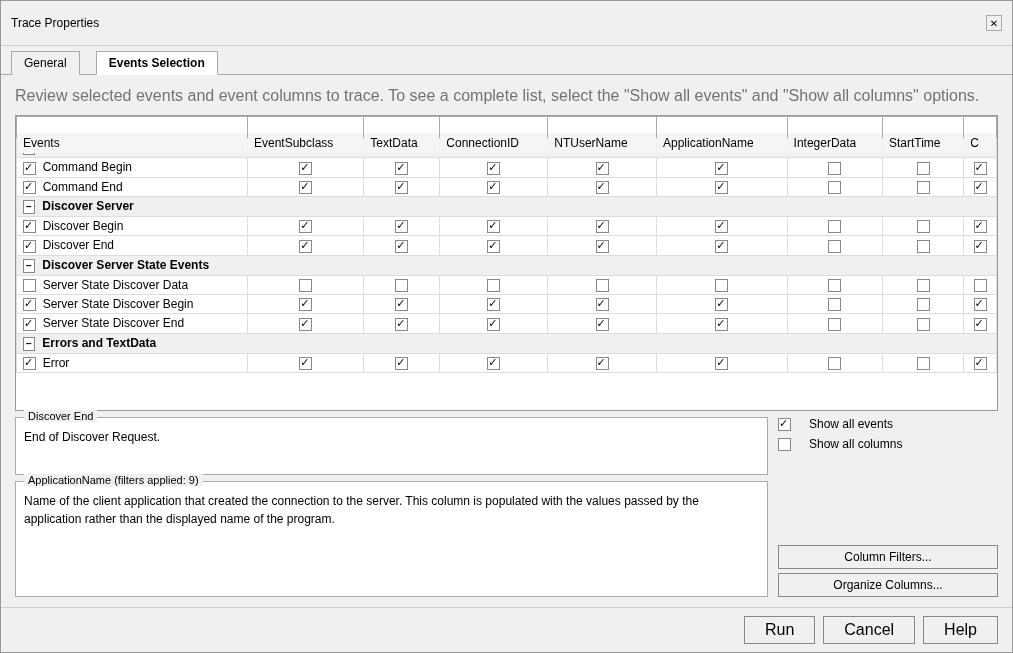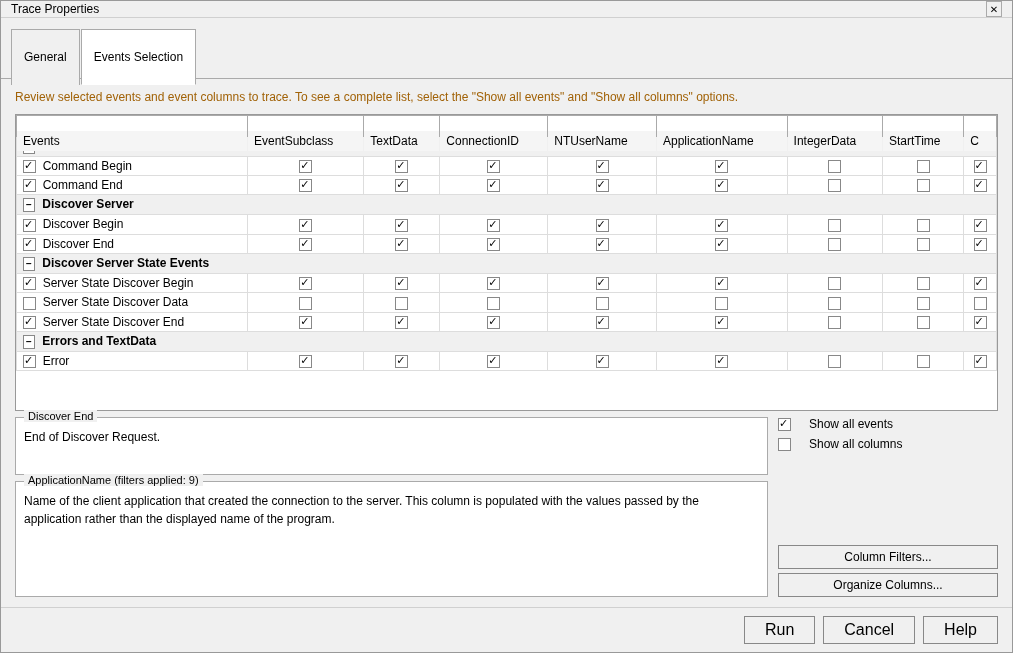--- a/index.html
+++ b/index.html
@@ -16,21 +16,21 @@
       width: 1013px;
       height: 653px;
       background: #f0f0f0;
       border: 1px solid #999;
       box-shadow: 2px 2px 8px rgba(0,0,0,0.3);
       display: flex;
       flex-direction: column;
     }
     .title-bar {
       background: #f0f0f0;
-      padding: 0 10px;
+      padding: 14px 10px;
       display: flex;
       align-items: center;
       justify-content: space-between;
       border-bottom: 1px solid #d0d0d0;
     }
     .title-bar-text {
       font-size: 12px;
       color: #000;
     }
     .close-btn {
@@ -44,45 +44,46 @@
       justify-content: center;
       font-size: 10px;
     }
     .tab-bar {
       padding: 4px 10px 0;
       display: flex;
       border-bottom: 1px solid #aaa;
       background: #f0f0f0;
     }
     .tab {
-      padding: 20px 12px;
+      padding: 4px 12px;
       border: 1px solid #aaa;
       border-bottom: none;
       background: #f0f0f0;
       cursor: pointer;
       font-size: 12px;
-      margin-right: 1px;
+      margin-right: 16px;
       position: relative;
-      top: 7px;
+      top: 1px;
     }
     .tab.active {
       background: #fff;
       border-bottom: 1px solid #fff;
       z-index: 1;
+      font-weight: bold;
     }
     .content {
       flex: 1;
       padding: 10px 14px;
       display: flex;
       flex-direction: column;
       overflow: hidden;
     }
     .description {
-      font-size: 12px;
-      color: #a16207;
+      font-size: 16px;
+      color: #737373;
       margin-bottom: 8px;
       line-height: 1.4;
     }
     .table-container {
       border: 1px solid #999;
       overflow: auto;
       flex: 1;
       background: #fff;
     }
     table {
@@ -331,45 +332,45 @@
           </tr>
 
           <tr class="group-row">
             <td colspan="9">
               <span class="group-expand">−</span>
               <strong>Discover Server State Events</strong>
             </td>
           </tr>
           <tr>
             <td>
-              <span class="cb checked"></span>
-              &nbsp;Server State Discover Begin
-            </td>
-            <td class="checkbox-cell"><span class="cb checked"></span></td>
-            <td class="checkbox-cell"><span class="cb checked"></span></td>
-            <td class="checkbox-cell"><span class="cb checked"></span></td>
-            <td class="checkbox-cell"><span class="cb checked"></span></td>
-            <td class="checkbox-cell"><span class="cb checked"></span></td>
-            <td class="checkbox-cell"><span class="cb unchecked"></span></td>
-            <td class="checkbox-cell"><span class="cb unchecked"></span></td>
-            <td class="checkbox-cell"><span class="cb checked"></span></td>
-          </tr>
-          <tr>
-            <td>
               <span class="cb unchecked"></span>
               &nbsp;Server State Discover Data
             </td>
             <td class="checkbox-cell"><span class="cb unchecked"></span></td>
             <td class="checkbox-cell"><span class="cb unchecked"></span></td>
             <td class="checkbox-cell"><span class="cb unchecked"></span></td>
             <td class="checkbox-cell"><span class="cb unchecked"></span></td>
             <td class="checkbox-cell"><span class="cb unchecked"></span></td>
             <td class="checkbox-cell"><span class="cb unchecked"></span></td>
             <td class="checkbox-cell"><span class="cb unchecked"></span></td>
             <td class="checkbox-cell"><span class="cb unchecked"></span></td>
+          </tr>
+          <tr>
+            <td>
+              <span class="cb checked"></span>
+              &nbsp;Server State Discover Begin
+            </td>
+            <td class="checkbox-cell"><span class="cb checked"></span></td>
+            <td class="checkbox-cell"><span class="cb checked"></span></td>
+            <td class="checkbox-cell"><span class="cb checked"></span></td>
+            <td class="checkbox-cell"><span class="cb checked"></span></td>
+            <td class="checkbox-cell"><span class="cb checked"></span></td>
+            <td class="checkbox-cell"><span class="cb unchecked"></span></td>
+            <td class="checkbox-cell"><span class="cb unchecked"></span></td>
+            <td class="checkbox-cell"><span class="cb checked"></span></td>
           </tr>
           <tr>
             <td>
               <span class="cb checked"></span>
               &nbsp;Server State Discover End
             </td>
             <td class="checkbox-cell"><span class="cb checked"></span></td>
             <td class="checkbox-cell"><span class="cb checked"></span></td>
             <td class="checkbox-cell"><span class="cb checked"></span></td>
             <td class="checkbox-cell"><span class="cb checked"></span></td>

